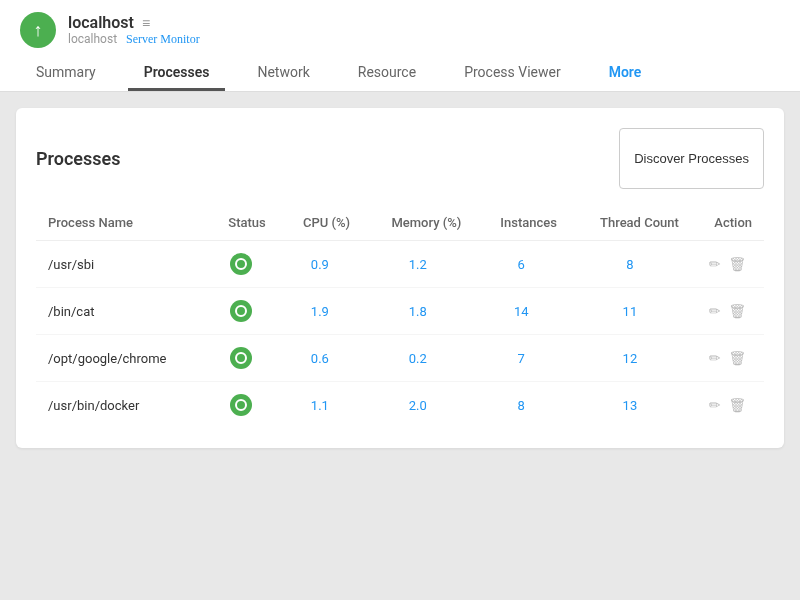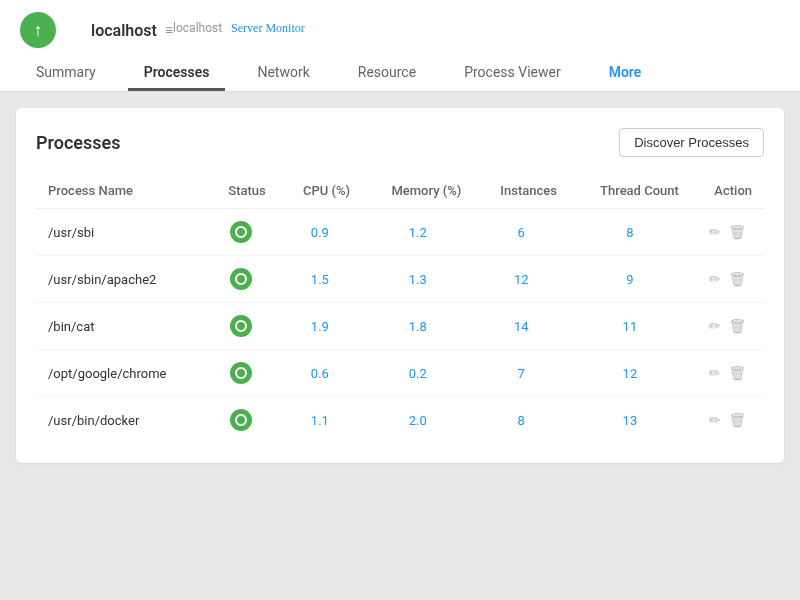--- a/index.html
+++ b/index.html
@@ -31,22 +31,21 @@
       display: flex;
       align-items: center;
       justify-content: center;
       color: white;
       font-size: 18px;
       font-weight: bold;
       flex-shrink: 0;
     }
     .host-info {
       display: flex;
-      flex-direction: row;
-      margin-left: 23px;
+      flex-direction: column;
     }
     .host-name {
       font-size: 16px;
       font-weight: 600;
       color: #333;
       display: flex;
       align-items: center;
       gap: 8px;
     }
     .host-name-icon {
@@ -101,21 +100,21 @@
       justify-content: space-between;
       align-items: center;
       margin-bottom: 16px;
     }
     .card-title {
       font-size: 18px;
       font-weight: 600;
       color: #333;
     }
     .discover-btn {
-      padding: 6px 14px;
+      padding: 22px 14px;
       border: 1px solid #ccc;
       background: #fff;
       border-radius: 4px;
       font-size: 13px;
       color: #333;
       cursor: pointer;
     }
     table {
       width: 100%;
       border-collapse: collapse;
@@ -233,36 +232,20 @@
     <td class="blue">6</td>
     <td class="blue">8</td>
     <td class="center">
       <div class="action-icons">
         <span class="action-icon">✏</span>
         <span class="action-icon">🗑</span>
       </div>
     </td>
   </tr>
           <tr>
-    <td class="process-name">/usr/sbin/apache2</td>
-    <td class="status-cell">
-      <span class="status-dot"></span>
-    </td>
-    <td class="blue">1.5</td>
-    <td class="blue">1.3</td>
-    <td class="blue">12</td>
-    <td class="blue">9</td>
-    <td class="center">
-      <div class="action-icons">
-        <span class="action-icon">✏</span>
-        <span class="action-icon">🗑</span>
-      </div>
-    </td>
-  </tr>
-          <tr>
     <td class="process-name">/bin/cat</td>
     <td class="status-cell">
       <span class="status-dot"></span>
     </td>
     <td class="blue">1.9</td>
     <td class="blue">1.8</td>
     <td class="blue">14</td>
     <td class="blue">11</td>
     <td class="center">
       <div class="action-icons">

